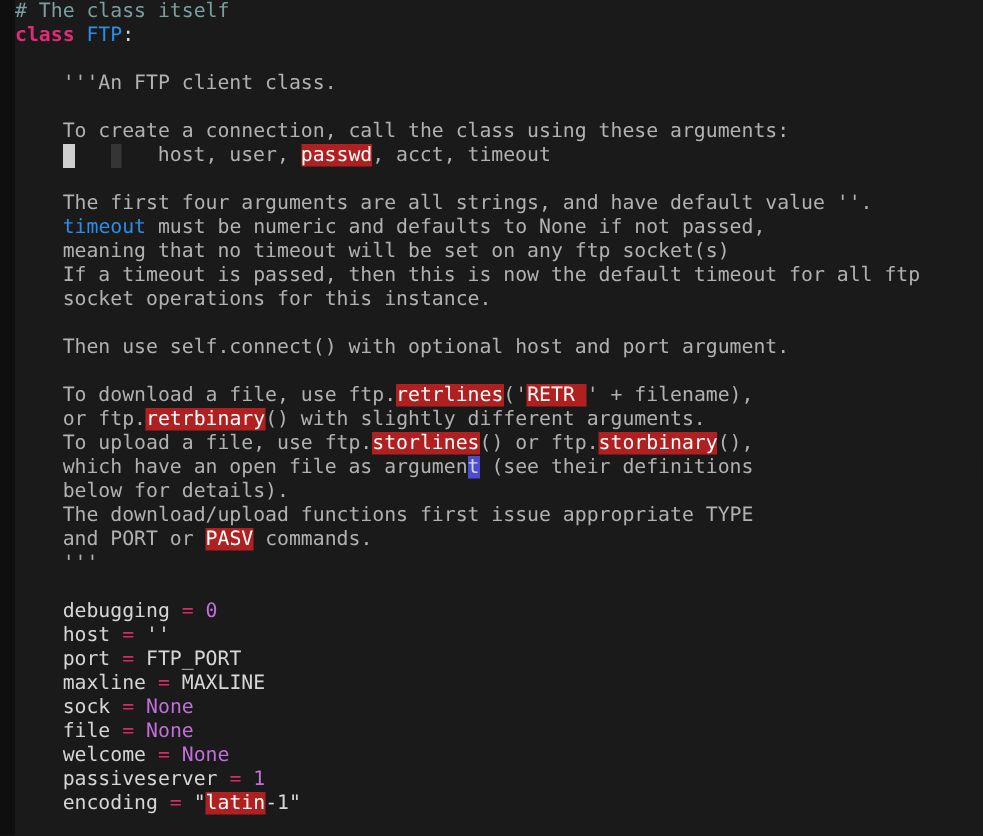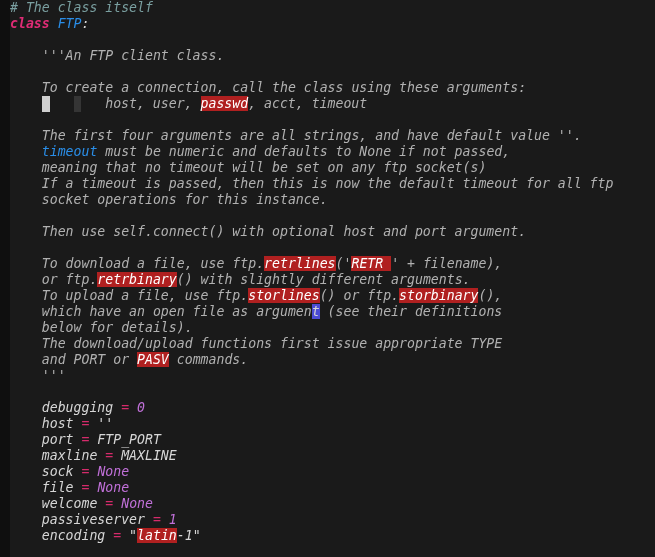--- a/index.html
+++ b/index.html
@@ -30,21 +30,20 @@
     bottom: 0;
     margin: 0;
     padding: 0;
     white-space: pre;
     font-family: inherit;
     font-size: inherit;
     line-height: inherit;
     color: #b7b7b7;
     background: #1a1a1a;
     overflow: hidden;
-    font-style: italic;
   }
   .hl-line {
     position: absolute;
     left: 10px;
     right: 0;
     height: 16px;
     background: #2a2a2a;
     top: 320px; 
   }
   

